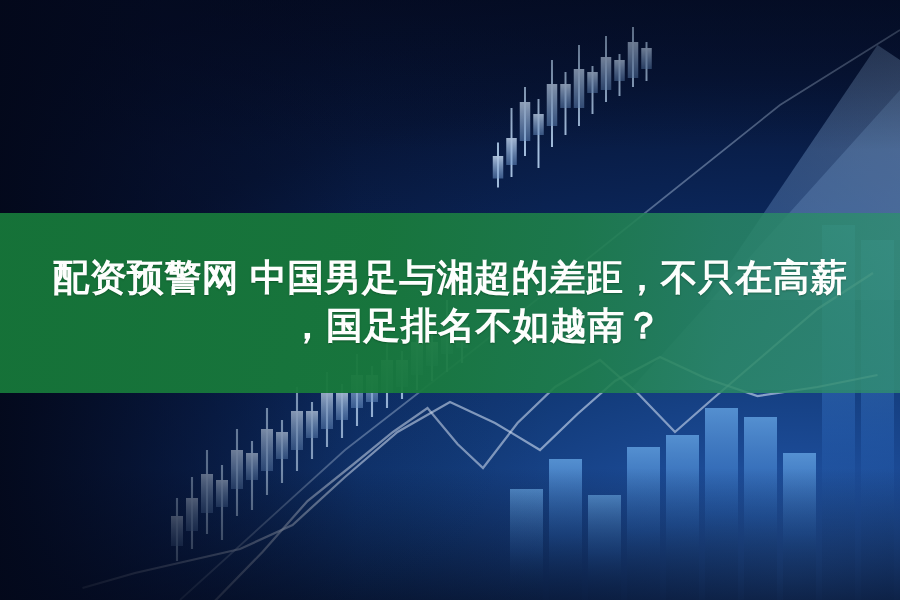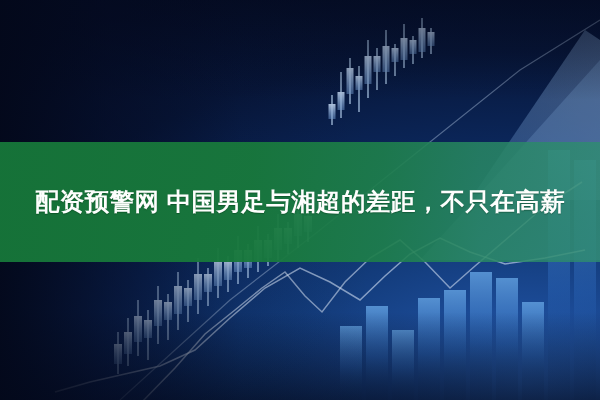--- a/index.html
+++ b/index.html
@@ -190,16 +190,17 @@
       <polyline fill="none" stroke="#dce8f7" stroke-width="1.5" opacity="0.55" points="140,404 175,368 205,334 235,310 262,288 285,272 305,296 322,312 345,282 370,258 400,240 425,262 450,288 475,266 510,236 545,206 582,182"></polyline>
       <polyline fill="none" stroke="#bfd3ec" stroke-width="1.2" opacity="0.4" points="120,400 230,300 320,230 420,150 520,70 600,20"></polyline>
     </g>
   </svg>
 
   <div class="bg-vignette"></div>
 
   <div class="banner">
     <div class="banner-inner">
       <div class="headline-line l1">配资预警网 中国男足与湘超的差距，不只在高薪</div>
+      <div class="headline-line l2">，国足排名不如越南？</div>
     </div>
   </div>
 
 </div>
 
 </body></html>

